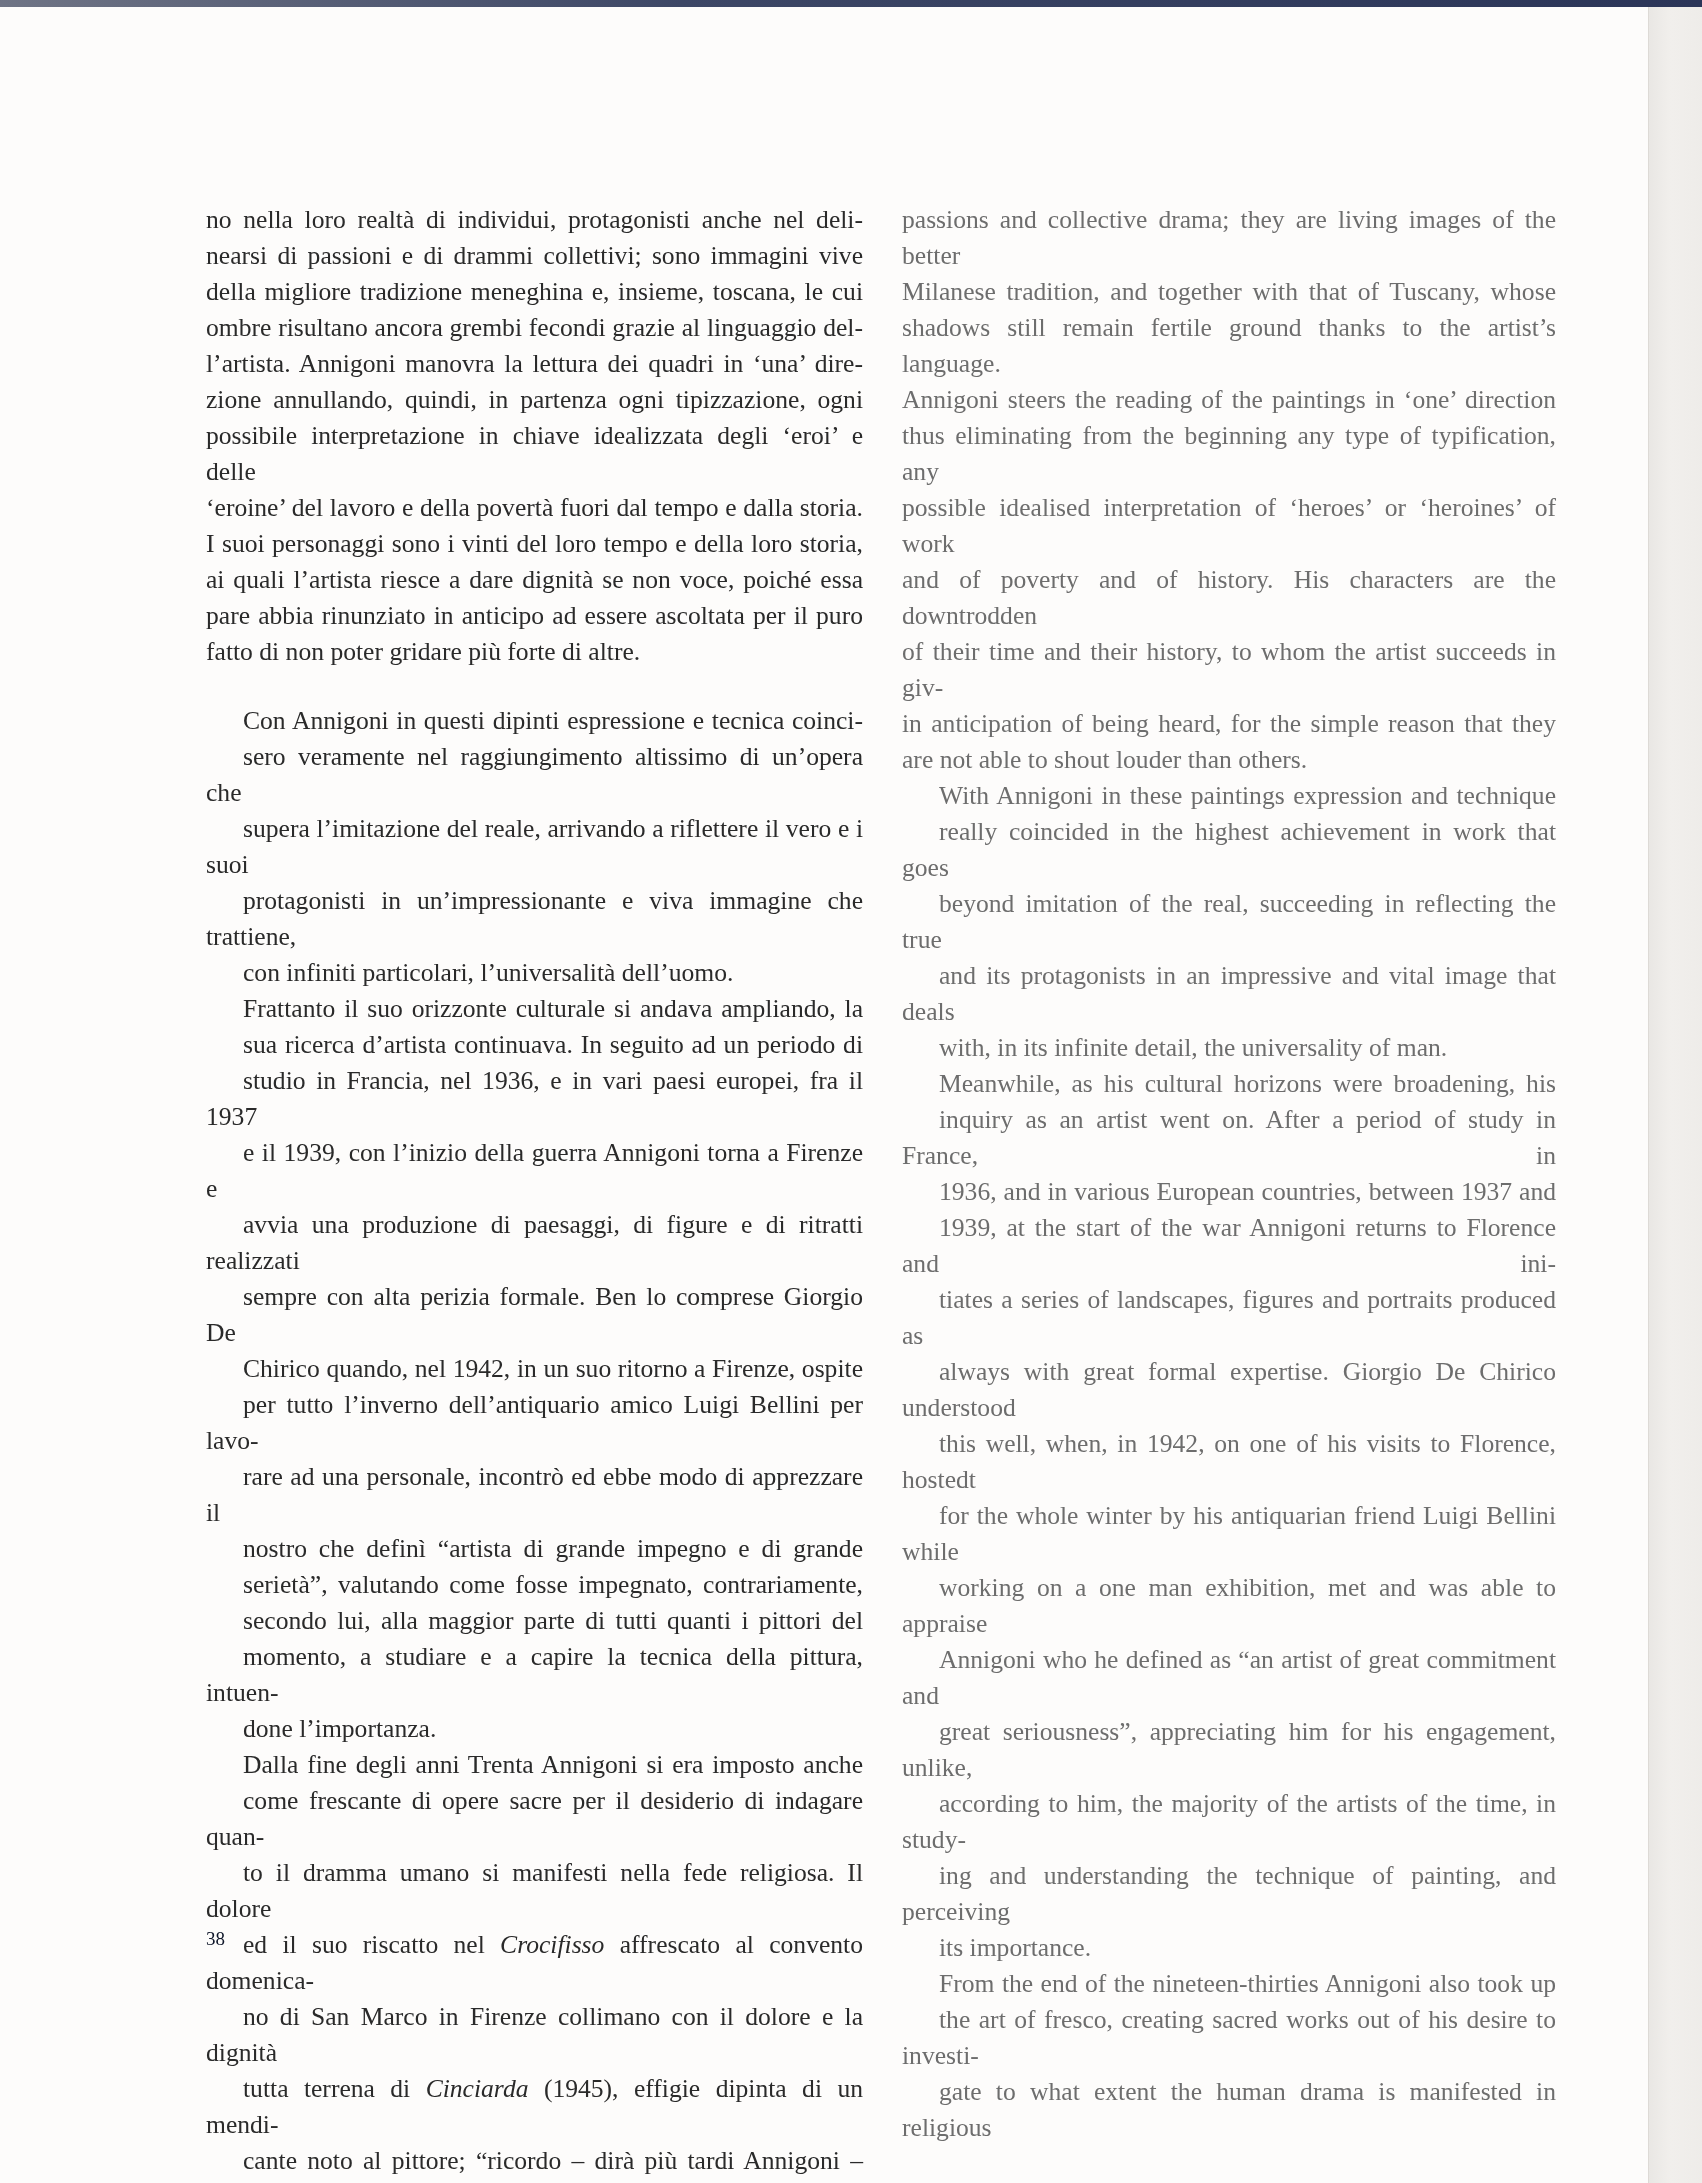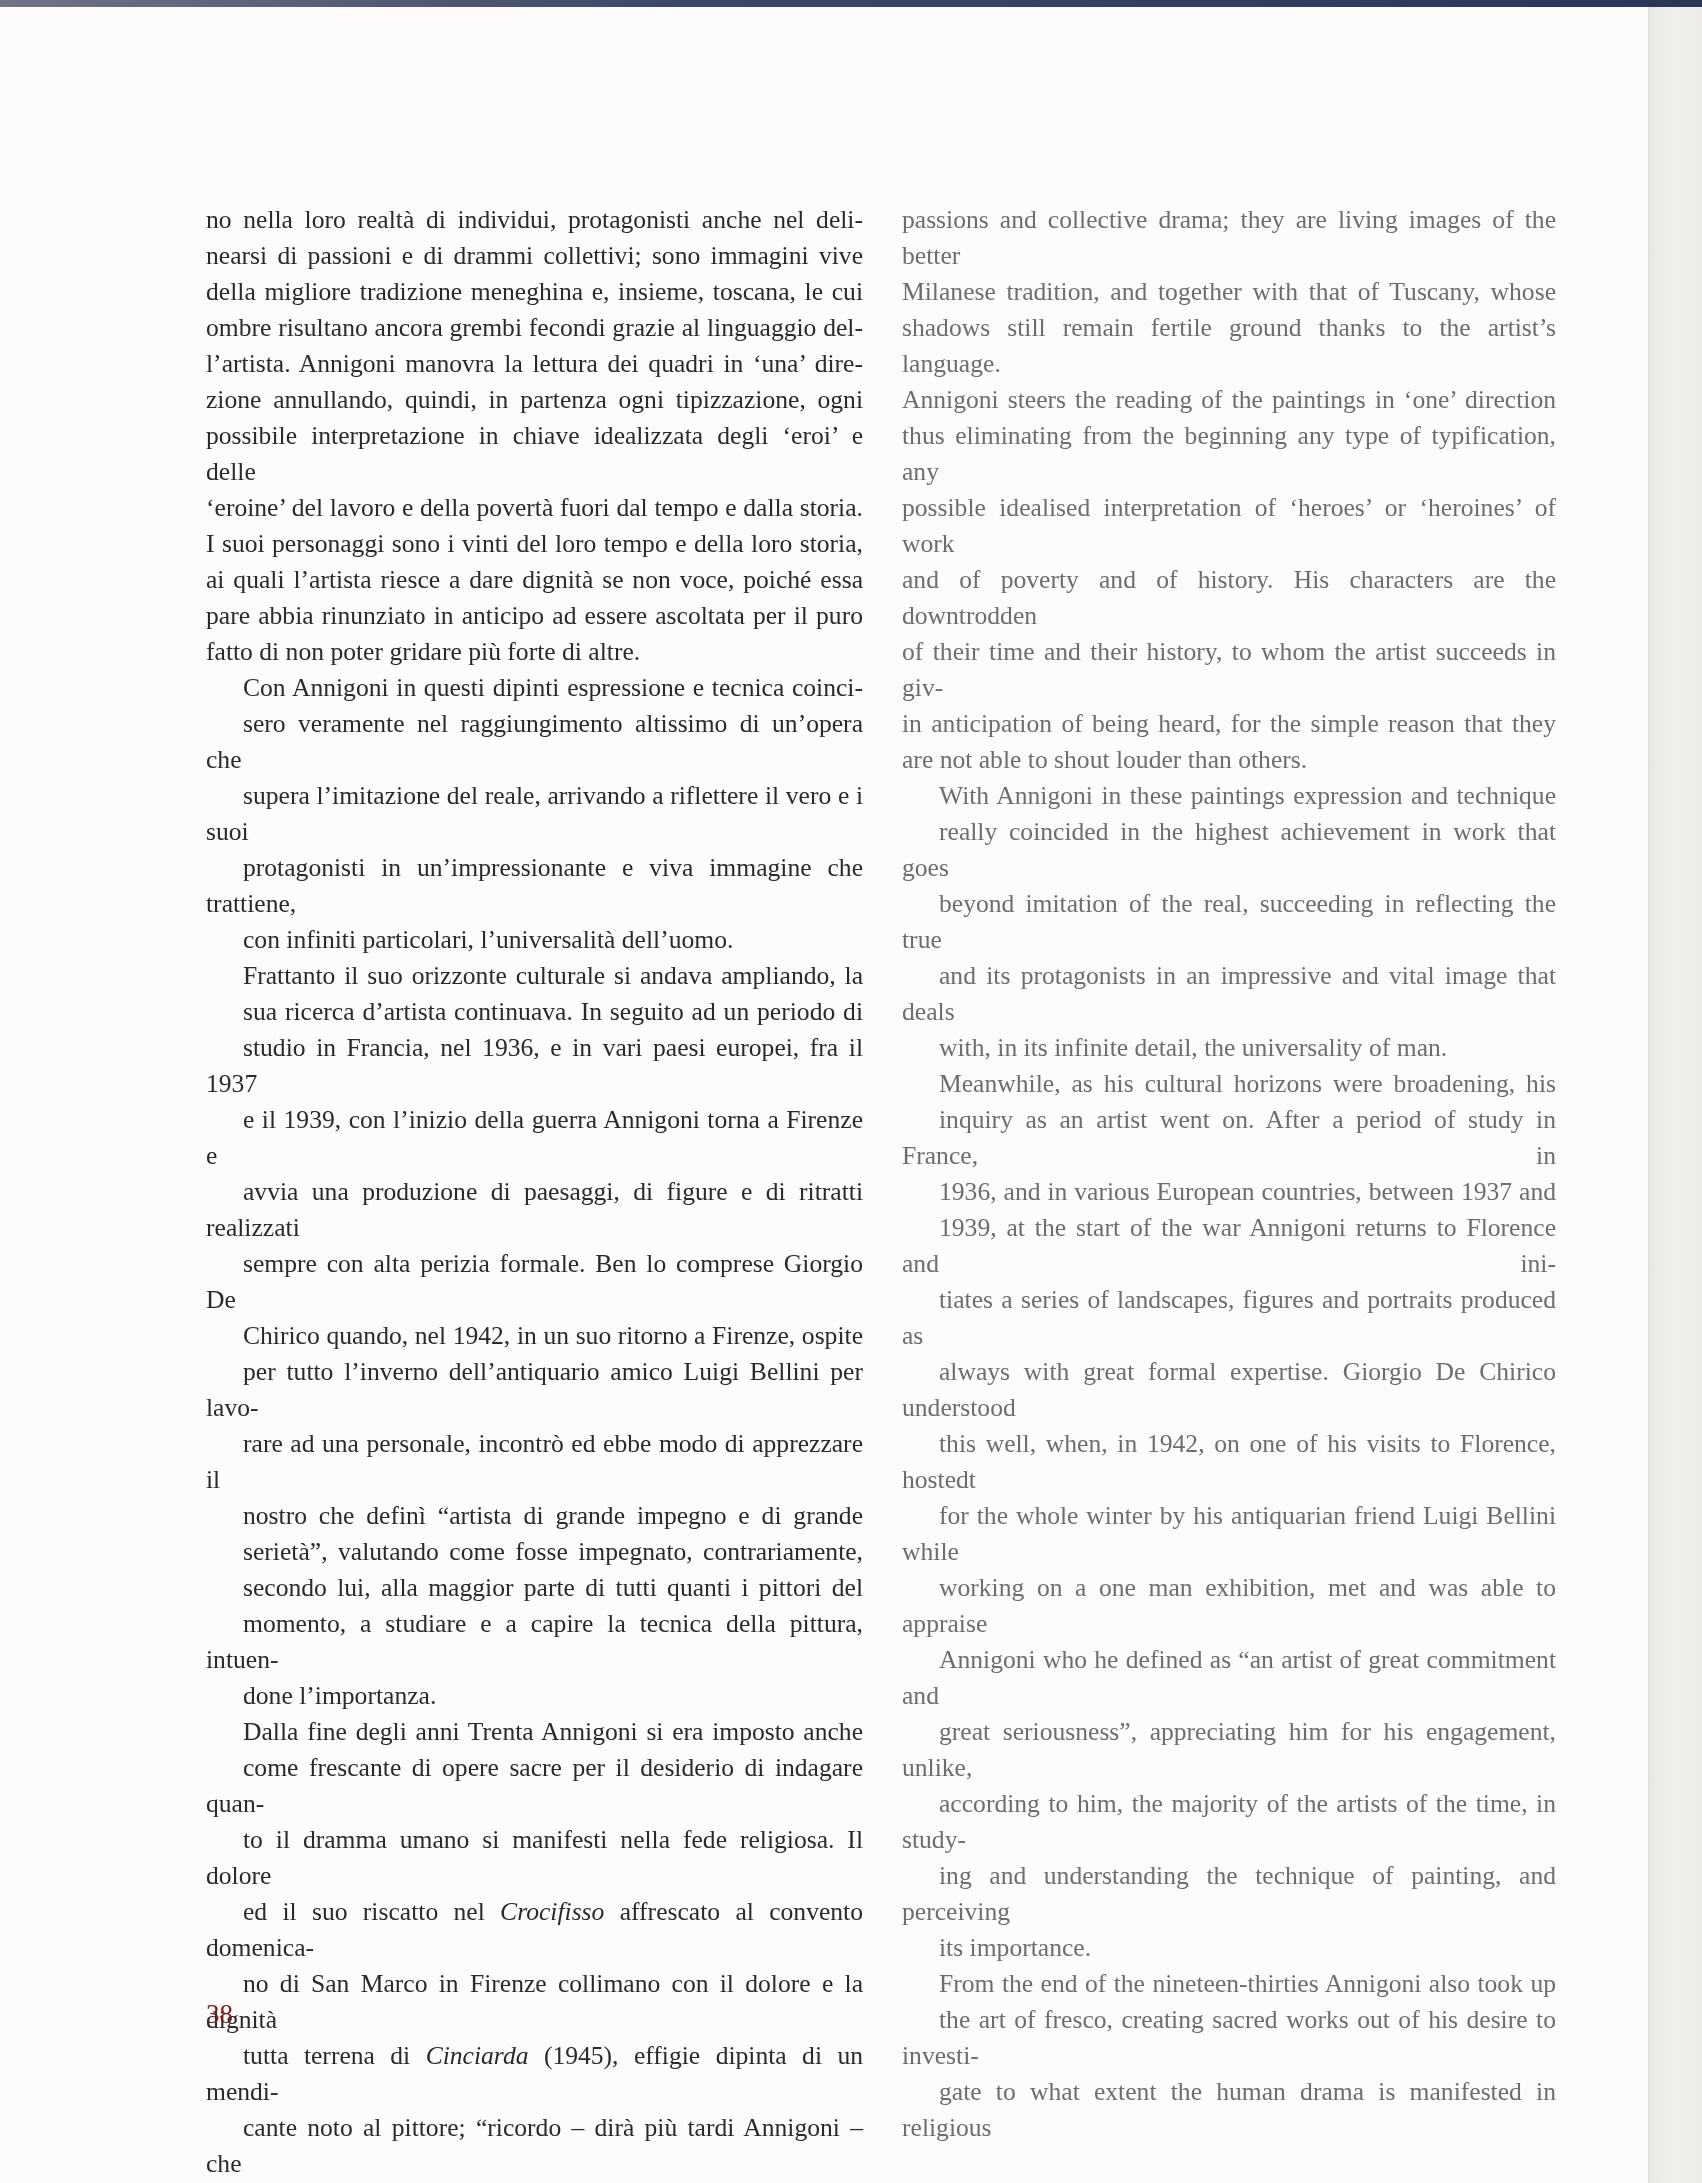--- a/index.html
+++ b/index.html
@@ -23,22 +23,22 @@
     hyphens: manual;
   }
   .col-it { left: 206px; width: 657px; color: #2a2a2a; }
   .col-en { left: 902px; width: 654px; color: #6d6d6d; }
   .column p { margin: 0; text-indent: 0; }
   .column p.indent { text-indent: 37px; }
   .column p .line { display: block; text-align-last: justify; }
   .column p .line.last { text-align-last: left; }
   em { font-style: italic; }
   .page-number {
-    position: absolute; left: 206px; top: 1999px;
-    font-size: 27px; color: #7f1d1d;
+    position: absolute; left: 206px; top: 1928px;
+    font-size: 19px; color: #0f172a;
   }
 </style>
 </head>
 <body>
 
 <div class="top-strip"></div>
 <div class="page-edge"></div>
 
 <div class="column col-it" id="col-it">
     <p>
@@ -49,21 +49,21 @@
       <span class="line">l’artista. Annigoni manovra la lettura dei quadri in ‘una’ dire-</span>
       <span class="line">zione annullando, quindi, in partenza ogni tipizzazione, ogni</span>
       <span class="line">possibile interpretazione in chiave idealizzata degli ‘eroi’ e delle</span>
       <span class="line">‘eroine’ del lavoro e della povertà fuori dal tempo e dalla storia.</span>
       <span class="line">I suoi personaggi sono i vinti del loro tempo e della loro storia,</span>
       <span class="line">ai quali l’artista riesce a dare dignità se non voce, poiché essa</span>
       <span class="line">pare abbia rinunziato in anticipo ad essere ascoltata per il puro</span>
       <span class="line last">fatto di non poter gridare più forte di altre.</span>
     </p>
     <p class="indent">
-      <span class="line" style="text-indent: 37px;">Con Annigoni in questi dipinti espressione e tecnica coinci-</span>
+      <span class="line" style="text-indent: 37px; margin-top: 33px;">Con Annigoni in questi dipinti espressione e tecnica coinci-</span>
       <span class="line">sero veramente nel raggiungimento altissimo di un’opera che</span>
       <span class="line">supera l’imitazione del reale, arrivando a riflettere il vero e i suoi</span>
       <span class="line">protagonisti in un’impressionante e viva immagine che trattiene,</span>
       <span class="line last">con infiniti particolari, l’universalità dell’uomo.</span>
     </p>
     <p class="indent">
       <span class="line" style="text-indent: 37px; font-family: Liberation Serif, serif;">Frattanto il suo orizzonte culturale si andava ampliando, la</span>
       <span class="line">sua ricerca d’artista continuava. In seguito ad un periodo di</span>
       <span class="line">studio in Francia, nel 1936, e in vari paesi europei, fra il 1937</span>
       <span class="line">e il 1939, con l’inizio della guerra Annigoni torna a Firenze e</span>

